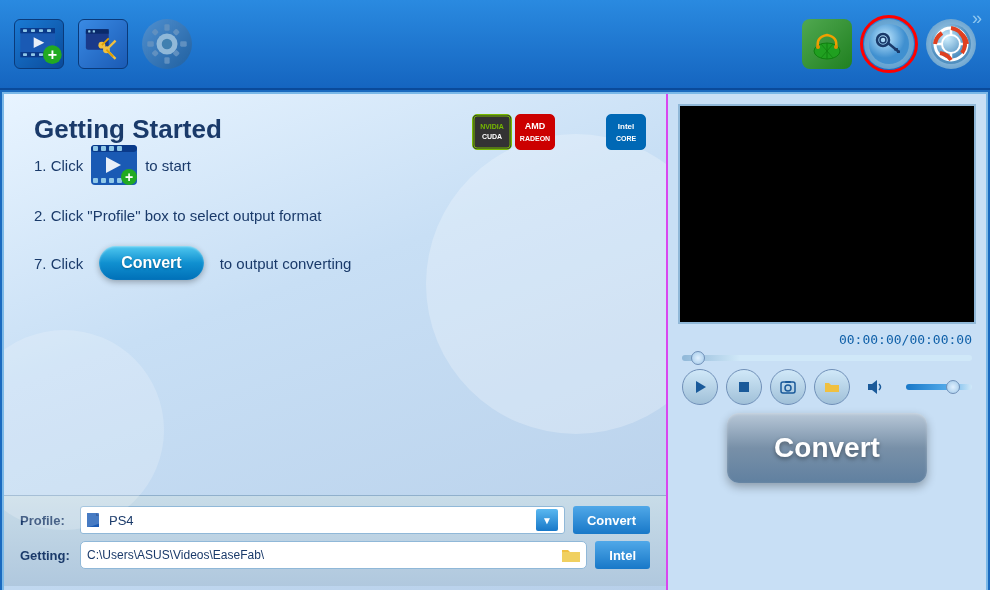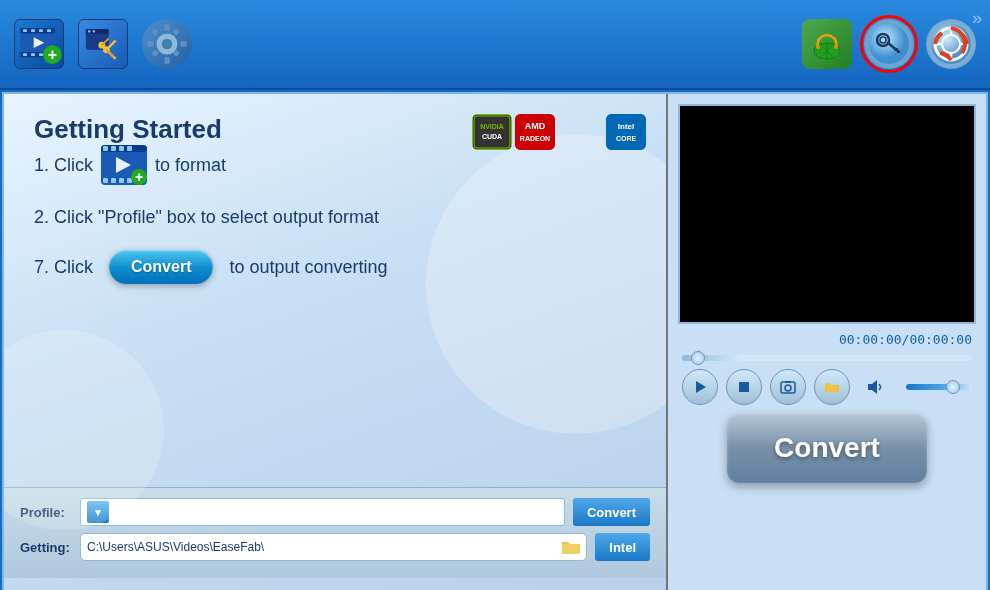--- a/index.html
+++ b/index.html
@@ -137,21 +137,21 @@
     .step {
       display: flex;
       align-items: center;
       margin-bottom: 22px;
       font-size: 15px;
       color: #1a3a6a;
       position: relative;
       z-index: 1;
     }
     .step-text {
-      font-size: 18px;
+      font-size: 15px;
       color: #1a3a6a;
     }
     .step-icon {
       margin: 0 8px;
       display: inline-flex;
       align-items: center;
     }
 
     
     .convert-btn-inline {
@@ -243,21 +243,21 @@
       border-radius: 3px;
       font-size: 13px;
       cursor: pointer;
       font-weight: bold;
     }
 
     
     .right-panel {
       width: 320px;
       background: #c8dff5;
-      border-left: 2px solid #737373;
+      border-left: 2px solid #d946ef;
       padding: 10px;
       display: flex;
       flex-direction: column;
       gap: 8px;
     }
     .video-preview {
       width: 100%;
       height: 220px;
       background: #000;
       border: 2px solid #90b8d8;
@@ -618,40 +618,48 @@
           <rect x="26" y="1" width="5" height="5" rx="1" fill="#90c8e8"></rect>
           <rect x="2" y="33" width="5" height="5" rx="1" fill="#90c8e8"></rect>
           <rect x="10" y="33" width="5" height="5" rx="1" fill="#90c8e8"></rect>
           <rect x="18" y="33" width="5" height="5" rx="1" fill="#90c8e8"></rect>
           <rect x="26" y="33" width="5" height="5" rx="1" fill="#90c8e8"></rect>
           <polygon points="15,12 15,28 30,20" fill="white" opacity="0.9"></polygon>
           <circle cx="38" cy="32" r="8" fill="#22aa22"></circle>
           <text x="38" y="37" text-anchor="middle" font-size="14" fill="white" font-weight="bold">+</text>
         </svg>
       </span>
-      <span class="step-text">to format</span>
+      <span class="step-text">to start</span>
     </div>
 
     <div class="step">
       <span class="step-text">2. Click "Profile" box to select output format</span>
     </div>
 
     <div class="step">
       <span class="step-text">7. Click</span>
       <span class="step-icon">
         <button class="convert-btn-inline">Convert</button>
       </span>
       <span class="step-text">to output converting</span>
     </div>
 
-    <div style="position:absolute; bottom:12px; left:0; right:0; padding: 10px 16px; background: linear-gradient(180deg, #c8dce8 0%, #b0c8de 100%); border-top: 1px solid #90b0cc;">
+    <div style="position:absolute; bottom:4px; left:0; right:0; padding: 10px 16px; background: linear-gradient(180deg, #c8dce8 0%, #b0c8de 100%); border-top: 1px solid #90b0cc;">
       <div class="bottom-row">
         <span class="bottom-label">Profile:</span>
         <div class="profile-select-wrapper">
           <div class="profile-select">
+            <div class="profile-select-inner">
+              <svg width="16" height="14" viewBox="0 0 16 14">
+                <rect x="0" y="0" width="12" height="14" rx="1" fill="#1a5ab4"></rect>
+                <polygon points="9,0 12,3 12,14 0,14 0,0" fill="#1a5ab4"></polygon>
+                <polygon points="9,0 12,3 9,3" fill="#0a3a8a"></polygon>
+              </svg>
+              <span>PS4</span>
+            </div>
             <div class="profile-arrow">▼</div>
           </div>
           <button class="small-btn">Convert</button>
         </div>
       </div>
       <div class="bottom-row">
         <span class="bottom-label">Getting:</span>
         <div class="output-path-wrapper">
           <div class="output-path">
             <span style="font-size:12px;">C:\Users\ASUS\Videos\EaseFab\</span>

